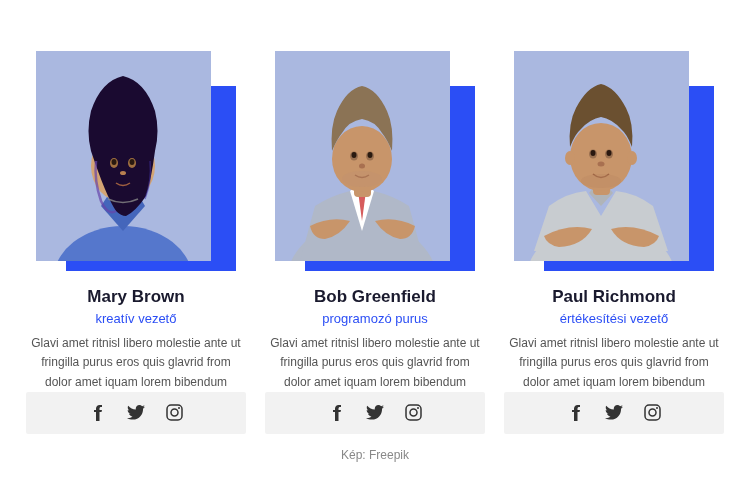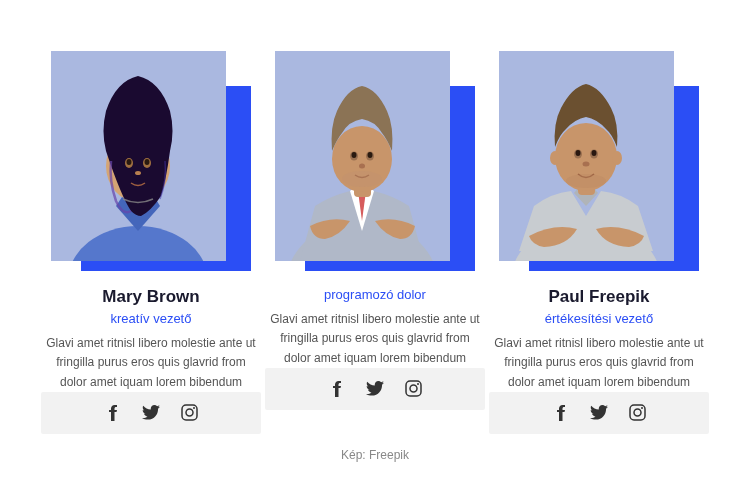--- a/index.html
+++ b/index.html
@@ -10,21 +10,21 @@
       flex-direction: column;
       align-items: center;
       justify-content: center;
       min-height: 503px;
       width: 750px;
       padding: 30px 20px 20px;
     }
 
     .team-container {
       display: flex;
-      gap: 4px;
+      gap: 19px;
       justify-content: center;
       width: 100%;
       max-width: 710px;
     }
 
     .team-card {
       flex: 1;
       display: flex;
       flex-direction: column;
       align-items: center;
@@ -211,21 +211,22 @@
           <ellipse cx="95" cy="104" rx="2.5" ry="3" fill="#2a1a10"></ellipse>
 
           <ellipse cx="87" cy="115" rx="3" ry="2.5" fill="#a87050"></ellipse>
 
           <path d="M80,124 Q87,129 94,124" fill="none" stroke="#9a6040" stroke-width="1.5"></path>
 
           <ellipse cx="87" cy="128" rx="20" ry="8" fill="#c09070" opacity="0.4"></ellipse>
         </svg>
       </div>
     </div>
-    <div class="member-role">programozó dolor</div>
+    <div class="member-name">Bob Greenfield</div>
+    <div class="member-role">programozó purus</div>
     <div class="member-desc">Glavi amet ritnisl libero molestie ante ut fringilla purus eros quis glavrid from dolor amet iquam lorem bibendum</div>
     <div class="social-bar">
       <span class="social-icon" title="Facebook">
         <svg width="10" height="18" viewBox="0 0 10 18" xmlns="http://www.w3.org/2000/svg">
           <path d="M6.5 6V4.5C6.5 3.67 7.17 3 8 3H9V1H6.5C4.57 1 3 2.57 3 4.5V6H1V8H3V17H6.5V8H8.5L9 6H6.5Z" fill="#333"></path>
         </svg>
       </span>
       <span class="social-icon" title="Twitter">
         <svg width="18" height="15" viewBox="0 0 18 15" xmlns="http://www.w3.org/2000/svg">
           <path d="M18 1.77C17.34 2.06 16.63 2.26 15.88 2.35C16.65 1.9 17.23 1.18 17.5 0.32C16.78 0.74 15.98 1.05 15.12 1.21C14.44 0.49 13.48 0.05 12.42 0.05C10.39 0.05 8.74 1.7 8.74 3.73C8.74 4.02 8.77 4.3 8.84 4.56C5.78 4.41 3.07 2.94 1.25 0.68C0.93 1.22 0.75 1.85 0.75 2.52C0.75 3.8 1.4 4.93 2.38 5.59C1.77 5.57 1.2 5.4 0.7 5.12V5.16C0.7 6.96 1.97 8.45 3.67 8.79C3.36 8.88 3.03 8.92 2.69 8.92C2.45 8.92 2.21 8.9 1.98 8.85C2.46 10.33 3.85 11.41 5.49 11.44C4.23 12.42 2.64 13 0.92 13C0.62 13 0.32 12.98 0.02 12.95C1.68 13.99 3.63 14.6 5.73 14.6C12.41 14.6 16.06 8.98 16.06 4.16C16.06 4.01 16.06 3.85 16.05 3.7C16.78 3.19 17.41 2.53 18 1.77Z" fill="#333"></path>
@@ -272,21 +273,21 @@
 
           <path d="M79,123 Q87,130 95,123" fill="none" stroke="#9a6040" stroke-width="1.5"></path>
 
           <ellipse cx="87" cy="130" rx="20" ry="7" fill="#bb8860" opacity="0.35"></ellipse>
 
           <ellipse cx="56" cy="107" rx="5" ry="7" fill="#c8956a"></ellipse>
           <ellipse cx="118" cy="107" rx="5" ry="7" fill="#c8956a"></ellipse>
         </svg>
       </div>
     </div>
-    <div class="member-name">Paul Freepik</div>
+    <div class="member-name">Paul Richmond</div>
     <div class="member-role">értékesítési vezető</div>
     <div class="member-desc">Glavi amet ritnisl libero molestie ante ut fringilla purus eros quis glavrid from dolor amet iquam lorem bibendum</div>
     <div class="social-bar">
       <span class="social-icon" title="Facebook">
         <svg width="10" height="18" viewBox="0 0 10 18" xmlns="http://www.w3.org/2000/svg">
           <path d="M6.5 6V4.5C6.5 3.67 7.17 3 8 3H9V1H6.5C4.57 1 3 2.57 3 4.5V6H1V8H3V17H6.5V8H8.5L9 6H6.5Z" fill="#333"></path>
         </svg>
       </span>
       <span class="social-icon" title="Twitter">
         <svg width="18" height="15" viewBox="0 0 18 15" xmlns="http://www.w3.org/2000/svg">

